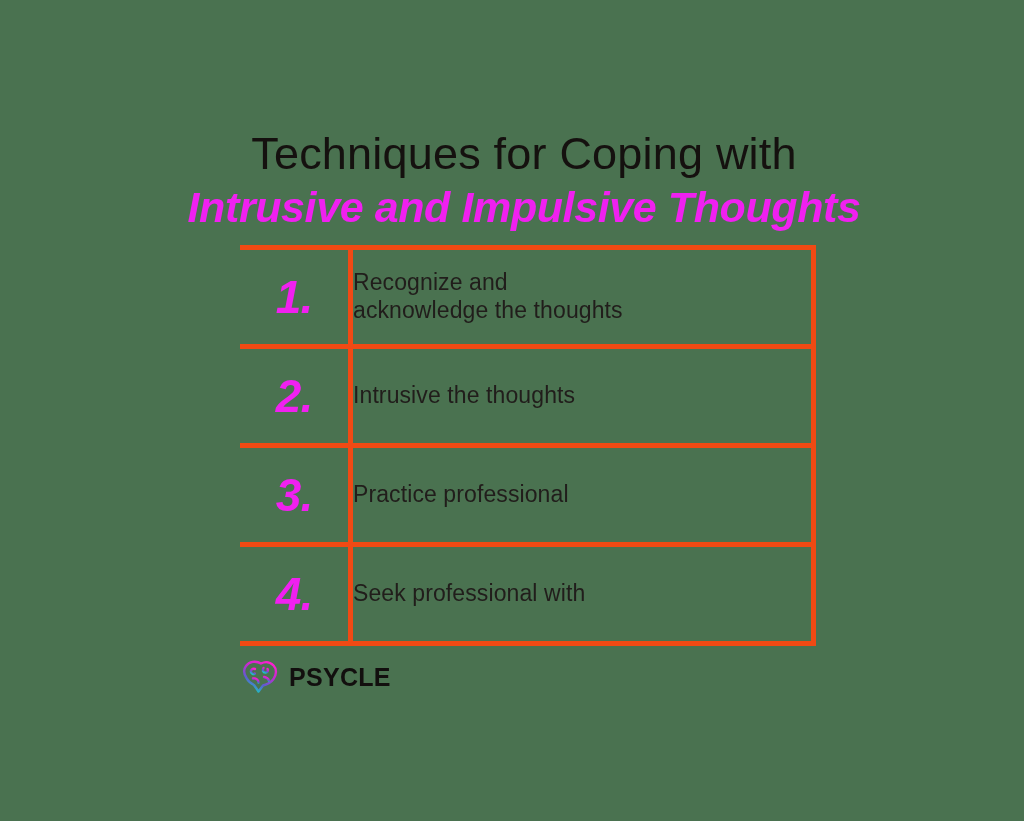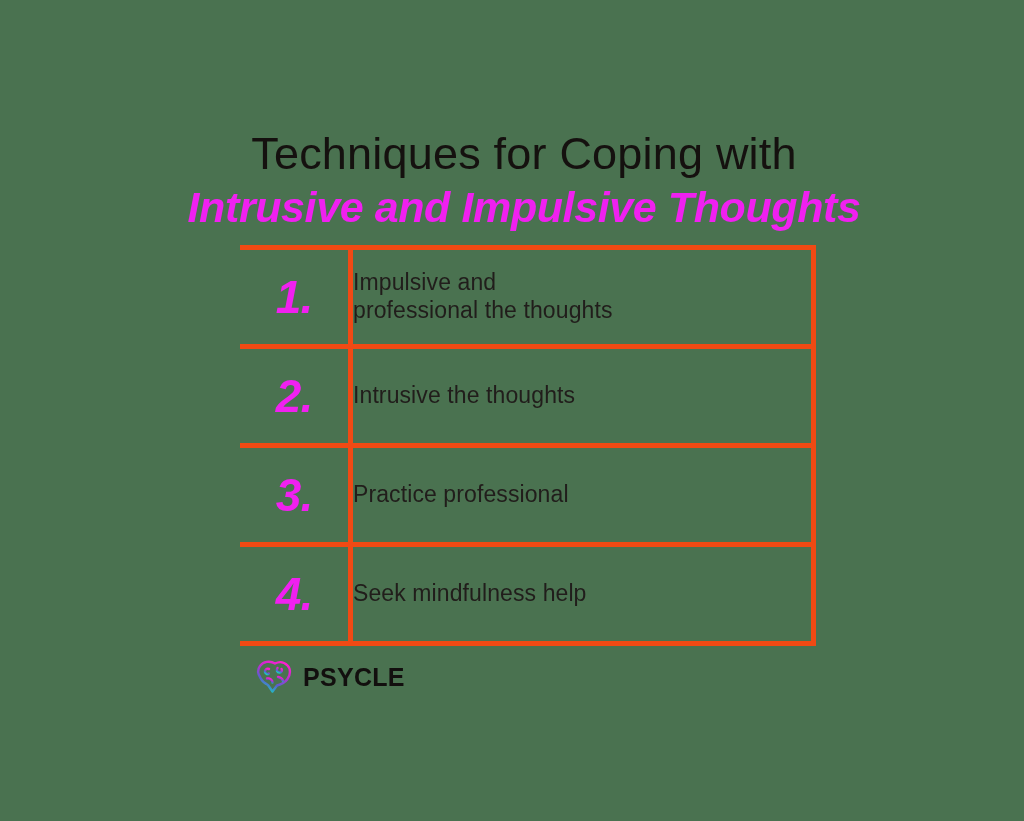--- a/index.html
+++ b/index.html
@@ -109,21 +109,21 @@
     letter-spacing: 0.1px;
   }
 
   .tip .line2 {
     display: block;
   }
 
   
   .logo {
     position: absolute;
-    left: 254px;
+    left: 240px;
     top: 658px;
     display: flex;
     align-items: center;
     gap: 7px;
   }
 
   .logo-mark {
     width: 42px;
     height: 38px;
     display: block;
@@ -149,22 +149,22 @@
   </div>
 
   <table class="tips-table">
     <tbody>
       <tr>
         <td class="cell-number">
           <span class="num">1.</span>
         </td>
         <td class="cell-text">
           <div class="tip">
-            <span>Impulsive and</span>
-            <span class="line2">professional the thoughts</span>
+            <span>Recognize and</span>
+            <span class="line2">acknowledge the thoughts</span>
           </div>
         </td>
       </tr>
       <tr>
         <td class="cell-number">
           <span class="num">2.</span>
         </td>
         <td class="cell-text">
           <div class="tip">
             <span>Intrusive the thoughts</span>
@@ -180,21 +180,21 @@
             <span>Practice professional</span>
           </div>
         </td>
       </tr>
       <tr>
         <td class="cell-number">
           <span class="num">4.</span>
         </td>
         <td class="cell-text">
           <div class="tip">
-            <span>Seek mindfulness help</span>
+            <span>Seek professional with</span>
           </div>
         </td>
       </tr>
     </tbody>
   </table>
 
   <div class="logo">
     <svg class="logo-mark" viewBox="0 0 42 38">
       <defs>
         <linearGradient id="brainGrad" x1="0.75" y1="0" x2="0.25" y2="1">

